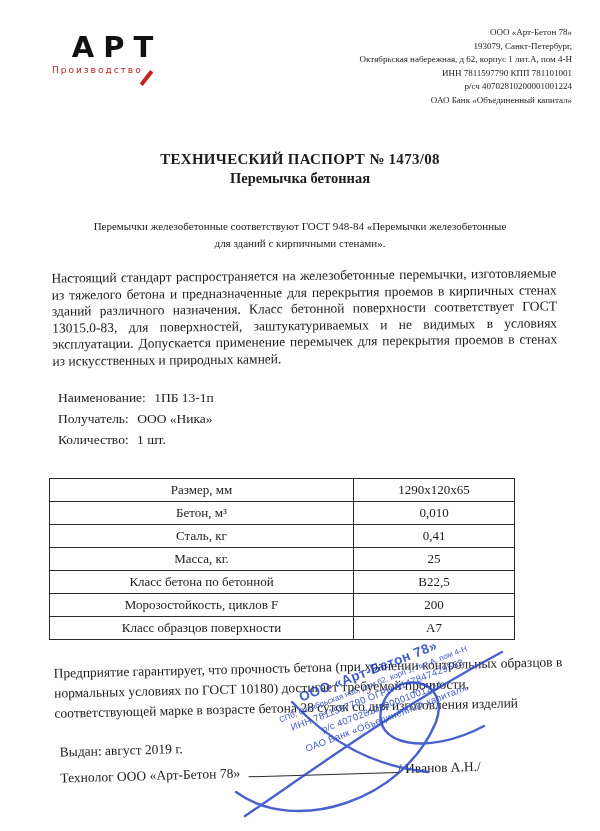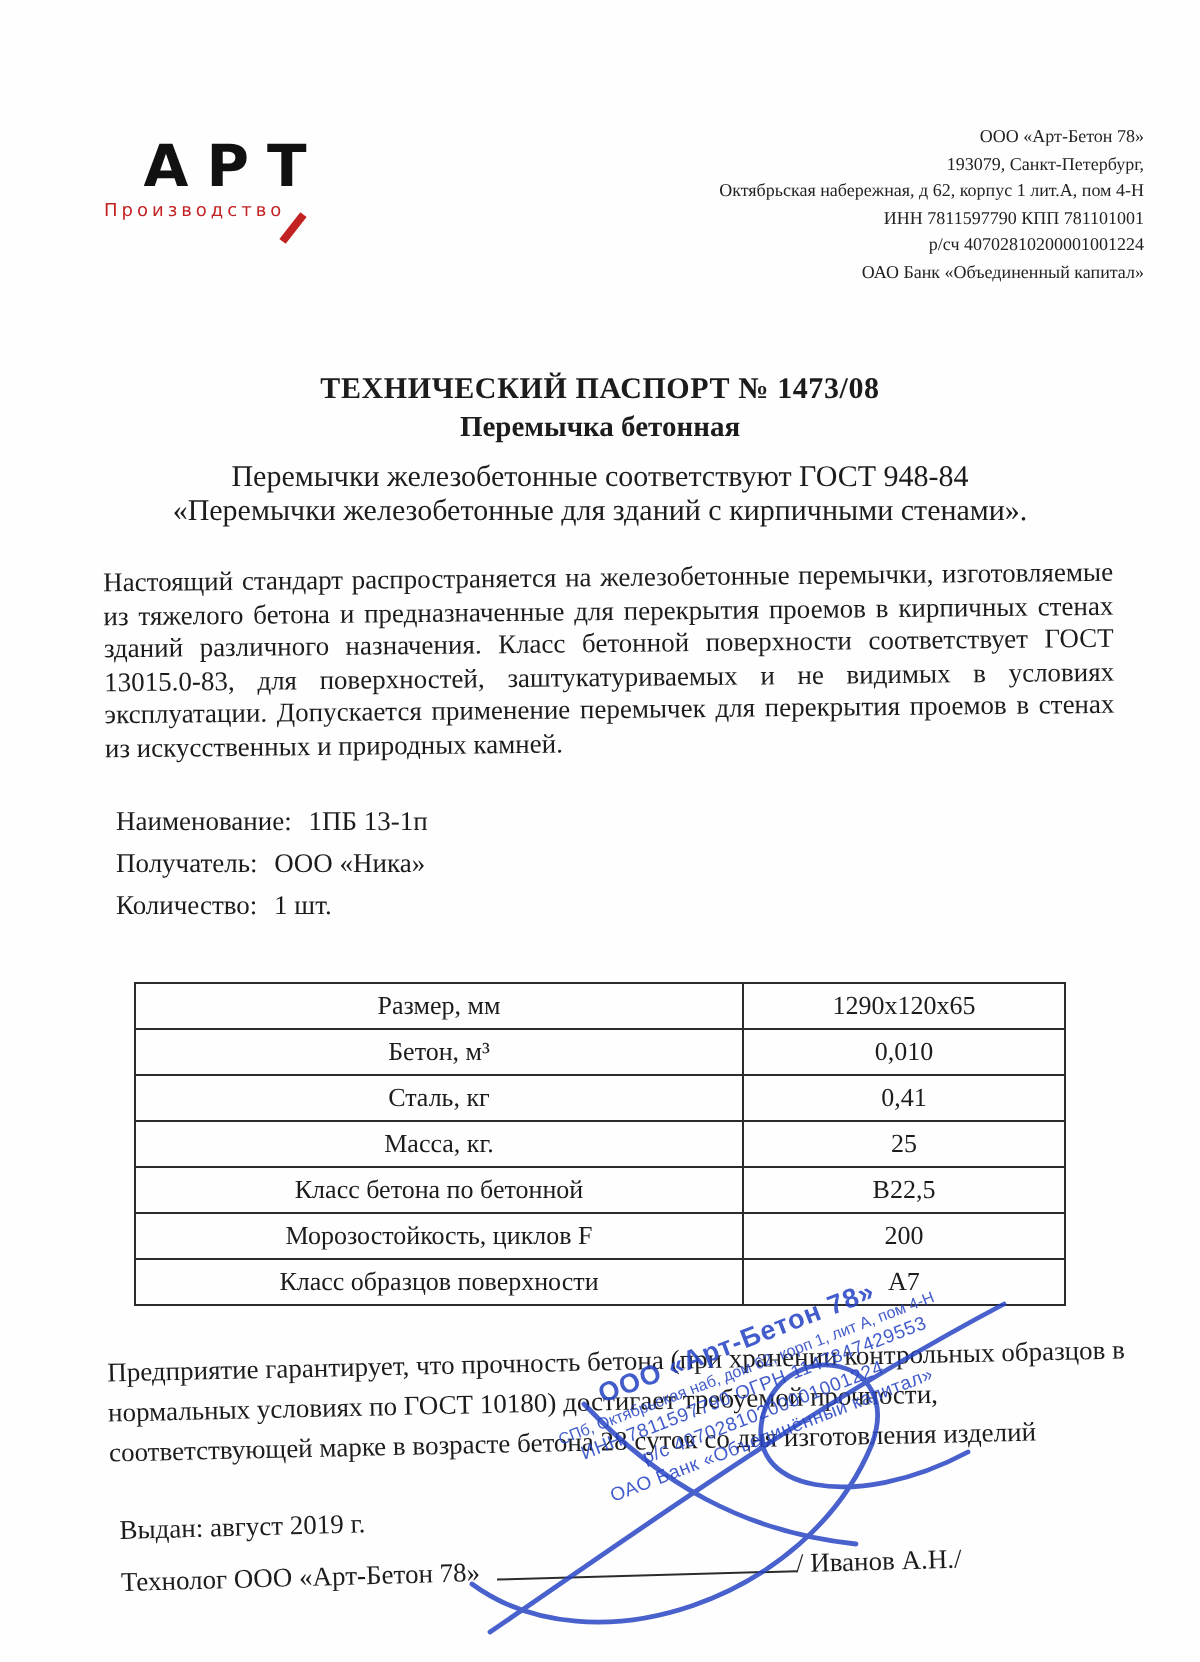--- a/index.html
+++ b/index.html
@@ -2,47 +2,47 @@
 <html><head>
 <meta charset="utf-8">
 <style>
   html,body { margin:0; padding:0; background:#ffffff; }
   .page {
     position:relative; width:600px; height:831px; background:#fefefe;
     font-family:"Liberation Serif", serif; color:#1c1c1c; overflow:hidden;
   }
 
   
-  .header { display:flex; justify-content:space-between; padding:24px 28px 0 52px;margin-top:36px; }
+  .header { display:flex; justify-content:space-between; padding:24px 28px 0 52px; }
   .logo { position:relative; width:130px; text-align:center; padding-top:8px;
           font-family:"DejaVu Sans", sans-serif; color:#111; }
   .logo-line1 { font-weight:bold; font-size:29px; letter-spacing:9px; line-height:30px; }
   .logo-line2 { font-weight:bold; font-size:27px; letter-spacing:2px; line-height:29px; }
   .logo-slash { position:absolute; top:52px; left:86px; width:17px; height:4px;
                 background:#c32222; transform:rotate(-52deg); }
   .logo-sub { color:#c32222; font-size:9px; letter-spacing:2px; margin-top:3px; text-align:left; }
   .company { text-align:right; font-size:9px; line-height:13.5px; padding-top:2px; color:#222; }
 
   
   .title-block { text-align:center; margin-top:44px; }
   .doc-title { font-weight:bold; font-size:15px; letter-spacing:.3px; }
   .doc-subtitle { font-weight:bold; font-size:14.5px; margin-top:2px; }
 
-  .intro { width:430px; margin:8px auto 0 auto; text-align:center;
-           font-size:15px; line-height:17px; }
+  .intro { width:430px; margin:31px auto 0 auto; text-align:center;
+           font-size:11px; line-height:17px; }
 
   .body-par { width:505px; margin:16px 0 0 52px; text-align:justify;
               font-size:13.5px; line-height:16.5px; transform:rotate(-0.6deg); }
 
   .fields { margin:20px 0 0 58px; font-size:13.5px; line-height:21px; }
   .field-label { }
   .field-value { margin-left:5px; }
 
   
-  .spec-table { border-collapse:collapse; margin:28px 0 0 67px; }
+  .spec-table { border-collapse:collapse; margin:28px 0 0 49px; }
   .spec-table td { border:1px solid #2b2b2b; text-align:center;
                    font-size:13px; padding:2px 4px; height:18px; }
   .spec-table td.param { width:295px; }
   .spec-table td.value { width:152px; }
 
   .guarantee { width:510px; margin:18px 0 0 54px; font-size:13.5px; line-height:20px;
                transform:rotate(-1.3deg); }
 
   .footer { margin:16px 0 0 60px; font-size:13.5px; transform:rotate(-1.6deg);
             position:relative; z-index:1; }

